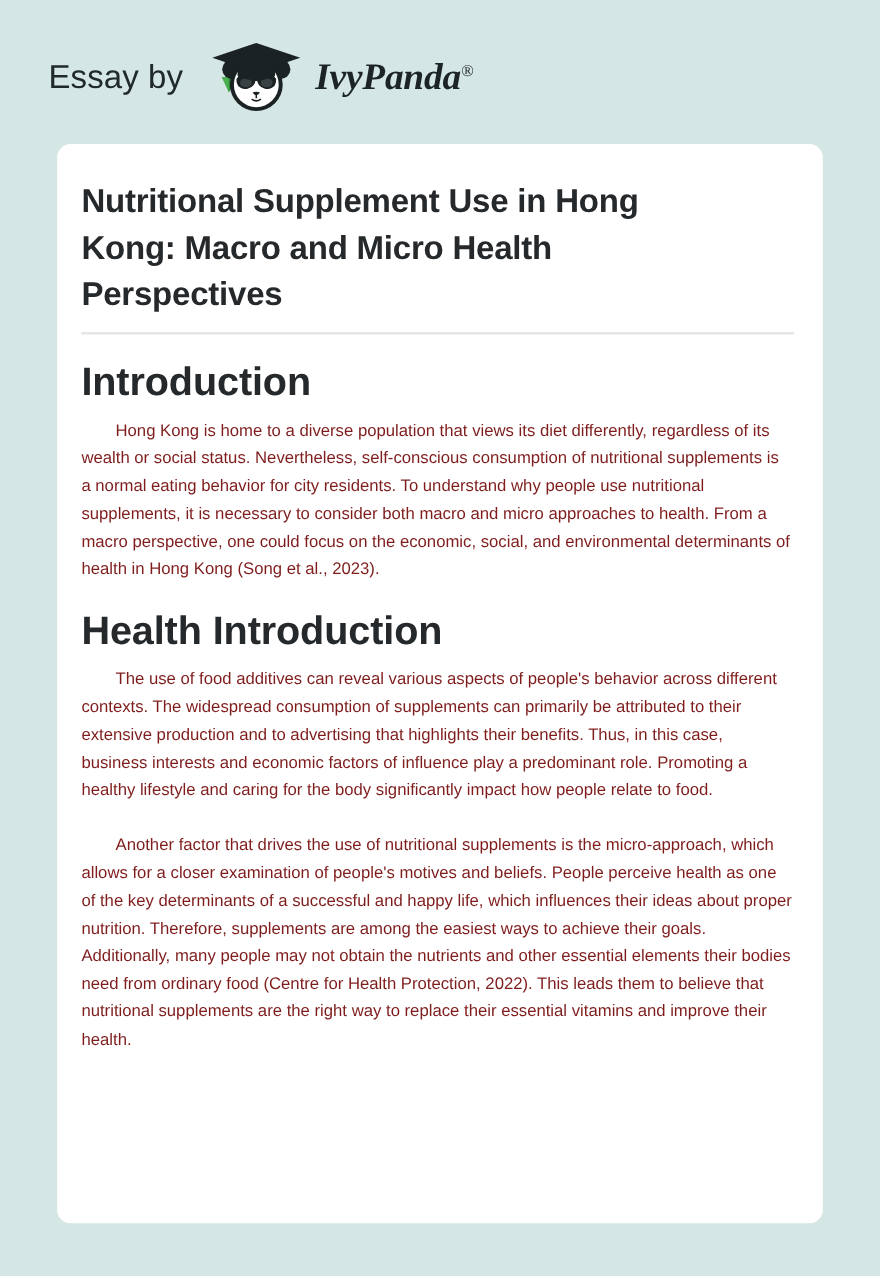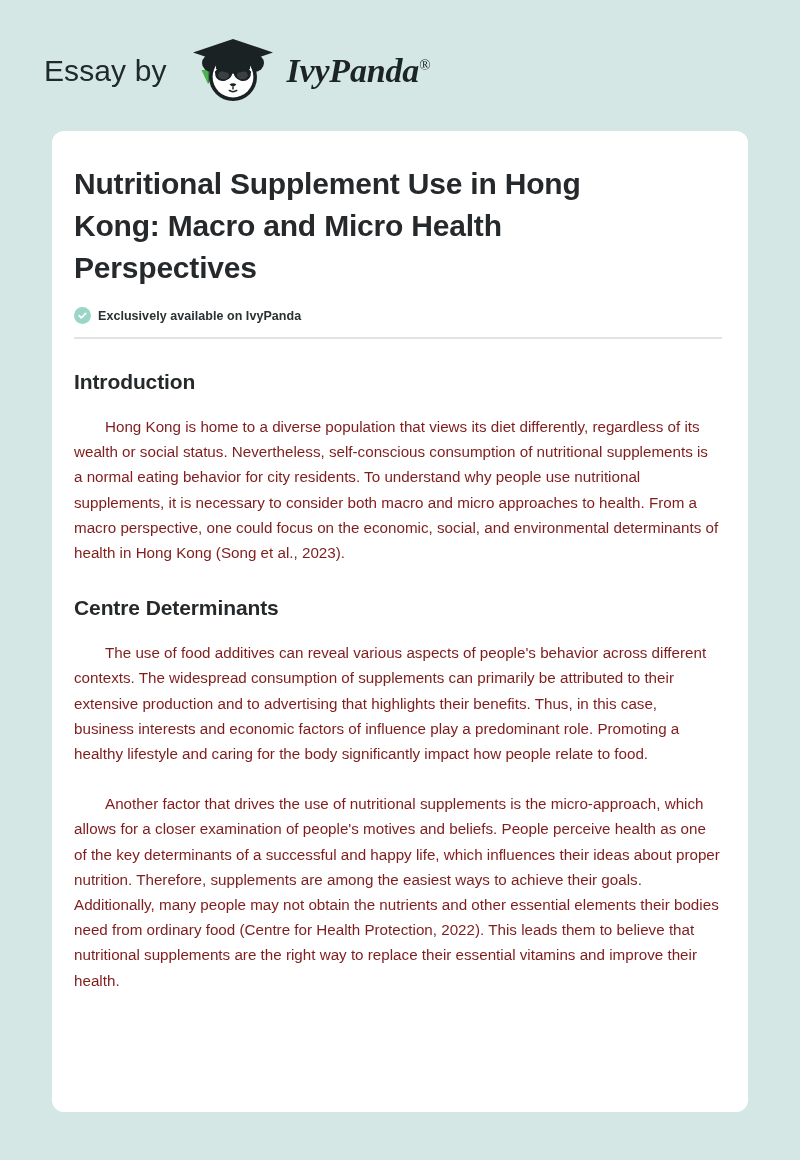--- a/index.html
+++ b/index.html
@@ -115,21 +115,21 @@
   .divider {
     margin: 13px 0 0 0;
     height: 2px;
     background: #e2e4e4;
     width: 648px;
     border: 0;
   }
 
   .section-title {
     margin: 27px 0 0 0;
-    font-size: 21px;
+    font-size: 36px;
     line-height: 32px;
     font-weight: 700;
     color: #26292b;
     letter-spacing: -0.1px;
   }
 
   .para {
     margin: 16px 0 0 0;
     font-size: 15.2px;
     line-height: 25.2px;
@@ -184,34 +184,26 @@
 
       <span class="brand-word"><span>IvyPanda</span><span class="reg">®</span></span>
     </a>
   </div>
 
   <div class="card">
     <div class="card-inner">
 
       <h1 class="doc-title">Nutritional Supplement Use in Hong Kong: Macro and Micro Health Perspectives</h1>
 
-      <div class="badge">
-        <span class="badge-check">
-          <svg width="11" height="11" viewBox="0 0 12 12">
-            <path d="M2.3 6.2 L4.7 8.6 L9.5 3.6" stroke="#ffffff" stroke-width="1.9" fill="none" stroke-linecap="round" stroke-linejoin="round"></path>
-          </svg>
-        </span>
-        <span class="badge-text">Exclusively available on IvyPanda</span>
-      </div>
 
       <hr class="divider">
 
       <h2 class="section-title">Introduction</h2>
       <p class="para">Hong Kong is home to a diverse population that views its diet differently, regardless of its wealth or social status. Nevertheless, self-conscious consumption of nutritional supplements is a normal eating behavior for city residents. To understand why people use nutritional supplements, it is necessary to consider both macro and micro approaches to health. From a macro perspective, one could focus on the economic, social, and environmental determinants of health in Hong Kong (Song et al., 2023).</p>
 
-      <h2 class="section-title">Centre Determinants</h2>
+      <h2 class="section-title">Health Introduction</h2>
       <p class="para">The use of food additives can reveal various aspects of people's behavior across different contexts. The widespread consumption of supplements can primarily be attributed to their extensive production and to advertising that highlights their benefits. Thus, in this case, business interests and economic factors of influence play a predominant role. Promoting a healthy lifestyle and caring for the body significantly impact how people relate to food.</p>
       <p class="para tight">Another factor that drives the use of nutritional supplements is the micro-approach, which allows for a closer examination of people's motives and beliefs. People perceive health as one of the key determinants of a successful and happy life, which influences their ideas about proper nutrition. Therefore, supplements are among the easiest ways to achieve their goals. Additionally, many people may not obtain the nutrients and other essential elements their bodies need from ordinary food (Centre for Health Protection, 2022). This leads them to believe that nutritional supplements are the right way to replace their essential vitamins and improve their health.</p>
 
     </div>
   </div>
 
 </div>
 
 </body></html>

